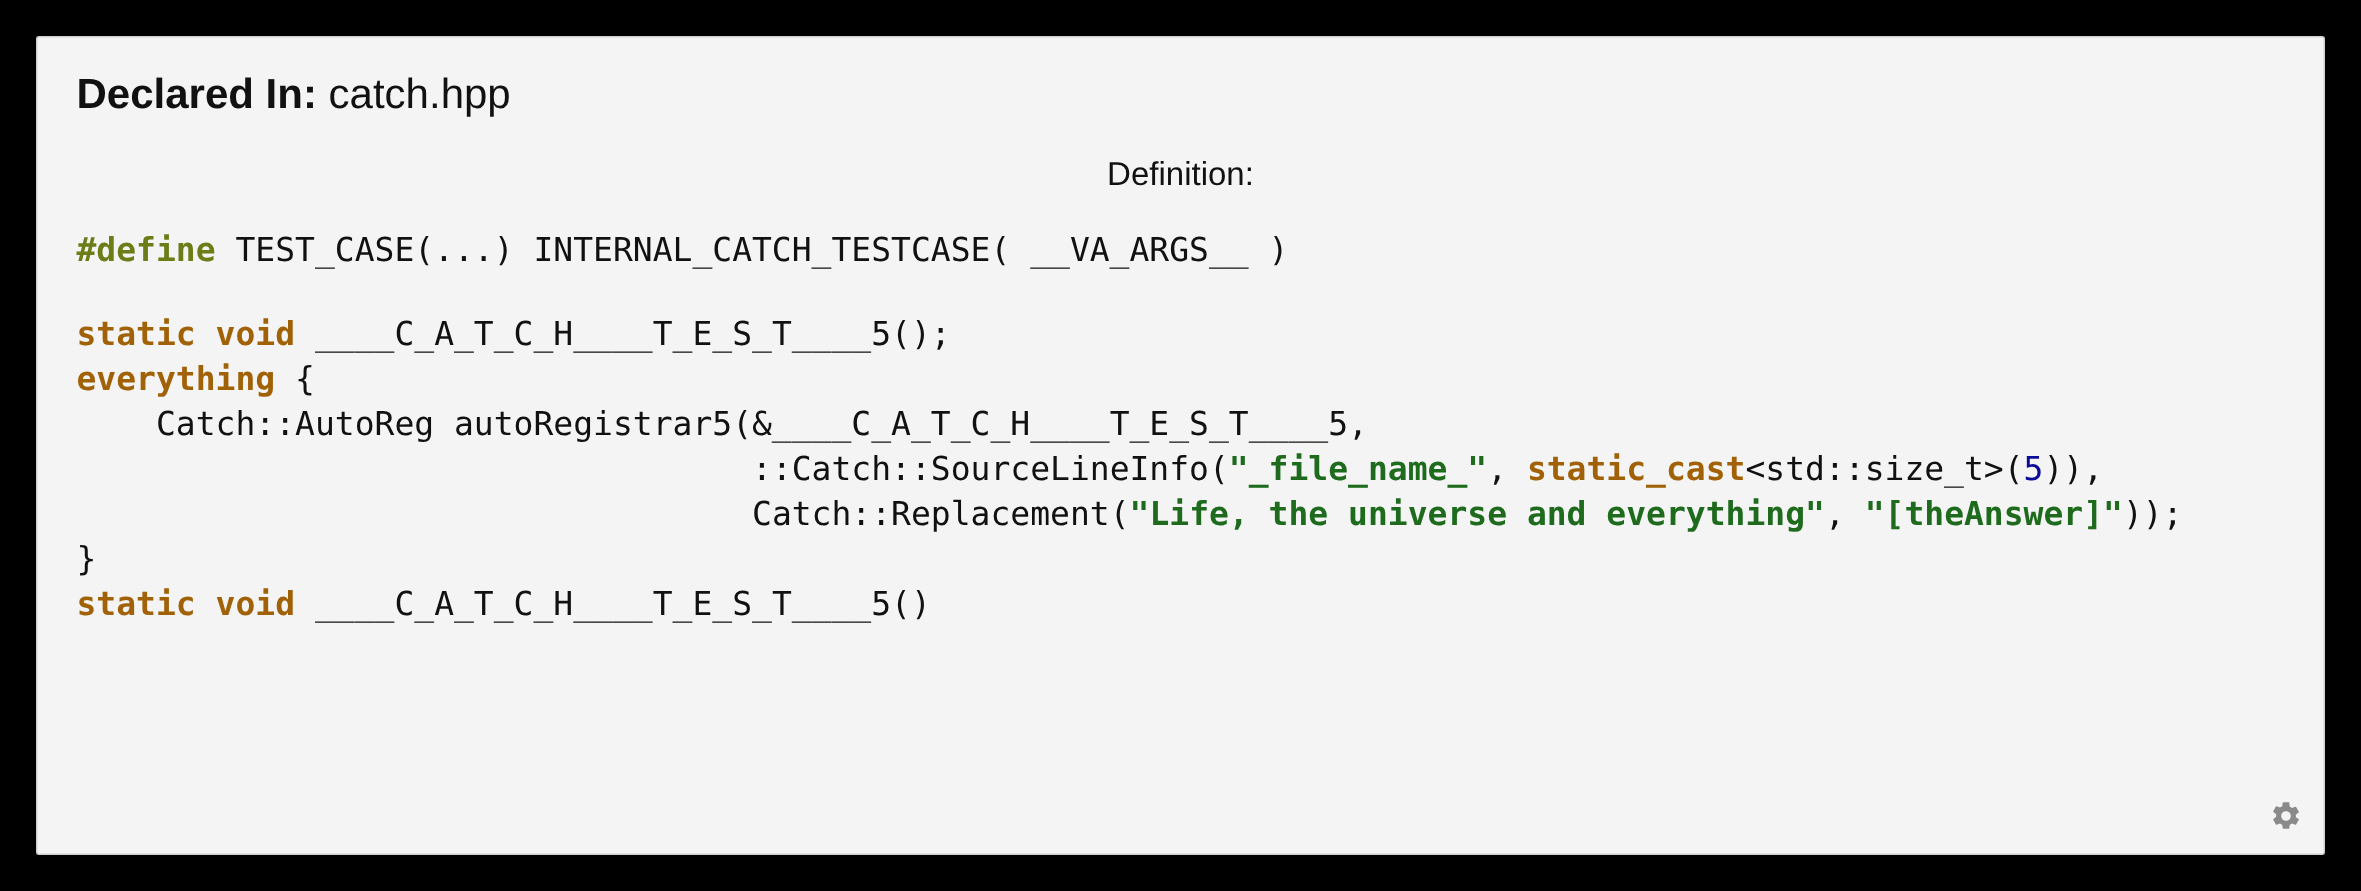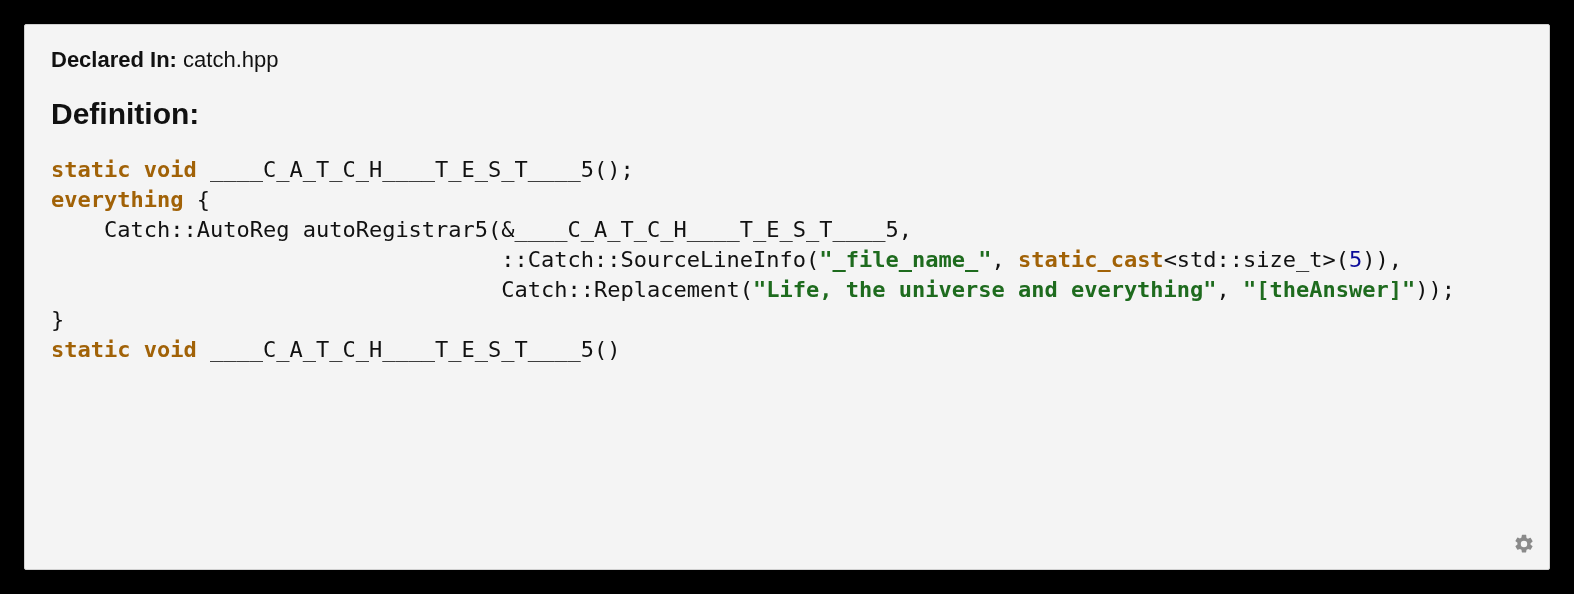--- a/index.html
+++ b/index.html
@@ -6,24 +6,24 @@
   html, body { width: 1574px; height: 594px; background: #000; font-family: "Helvetica Neue", Helvetica, Arial, sans-serif; }
   .panel {
     position: absolute;
     top: 24px; left: 24px; right: 24px; bottom: 24px;
     background: #f4f4f4;
     border: 1px solid #d0d0d0;
     border-radius: 2px;
     padding: 22px 26px 18px 26px;
     color: #111;
   }
-  .meta-line { font-size: 22px; margin-bottom: 24px; }
+  .meta-line { font-size: 28px; margin-bottom: 24px; }
   .meta-line .label { font-weight: 700; }
   .meta-line .value { font-weight: 400; }
-  .section-label { font-size: 30px; font-weight: 700; margin-bottom: 24px; }
+  .section-label { font-size: 22px; font-weight: 400; margin-bottom: 24px; text-align: center; }
   .code {
     font-family: "Menlo", "Monaco", "Consolas", monospace;
     font-size: 22px;
     line-height: 30px;
     white-space: pre;
     color: #111;
     margin-bottom: 26px;
   }
   .code:last-of-type { margin-bottom: 0; }
   .tok-pp   { color: #6c7c17; font-weight: 700; } 
@@ -46,20 +46,21 @@
 <div class="panel">
 
   <div class="meta-line">
     <span class="label">Declared In:</span>
     <span> </span>
     <span class="value">catch.hpp</span>
   </div>
 
   <div class="section-label">Definition:</div>
 
+  <div class="code"><span class="tok-pp">#define</span><span> TEST_CASE(...) INTERNAL_CATCH_TESTCASE( __VA_ARGS__ )</span></div>
 
 
   <div class="code"><span class="tok-kw">static void</span><span> ____C_A_T_C_H____T_E_S_T____5();</span>
 <span class="tok-kw">everything</span><span> {</span>
 <span>    </span><span>Catch::AutoReg autoRegistrar5(&amp;____C_A_T_C_H____T_E_S_T____5,</span>
 <span>                                  </span><span>::Catch::SourceLineInfo(</span><span class="tok-str">"_file_name_"</span><span>, </span><span class="tok-kw">static_cast</span><span>&lt;std::size_t&gt;(</span><span class="tok-num">5</span><span>)),</span>
 <span>                                  </span><span>Catch::Replacement(</span><span class="tok-str">"Life, the universe and everything"</span><span>, </span><span class="tok-str">"[theAnswer]"</span><span>));</span>
 <span>}</span>
 <span class="tok-kw">static void</span><span> ____C_A_T_C_H____T_E_S_T____5()</span></div>
 

